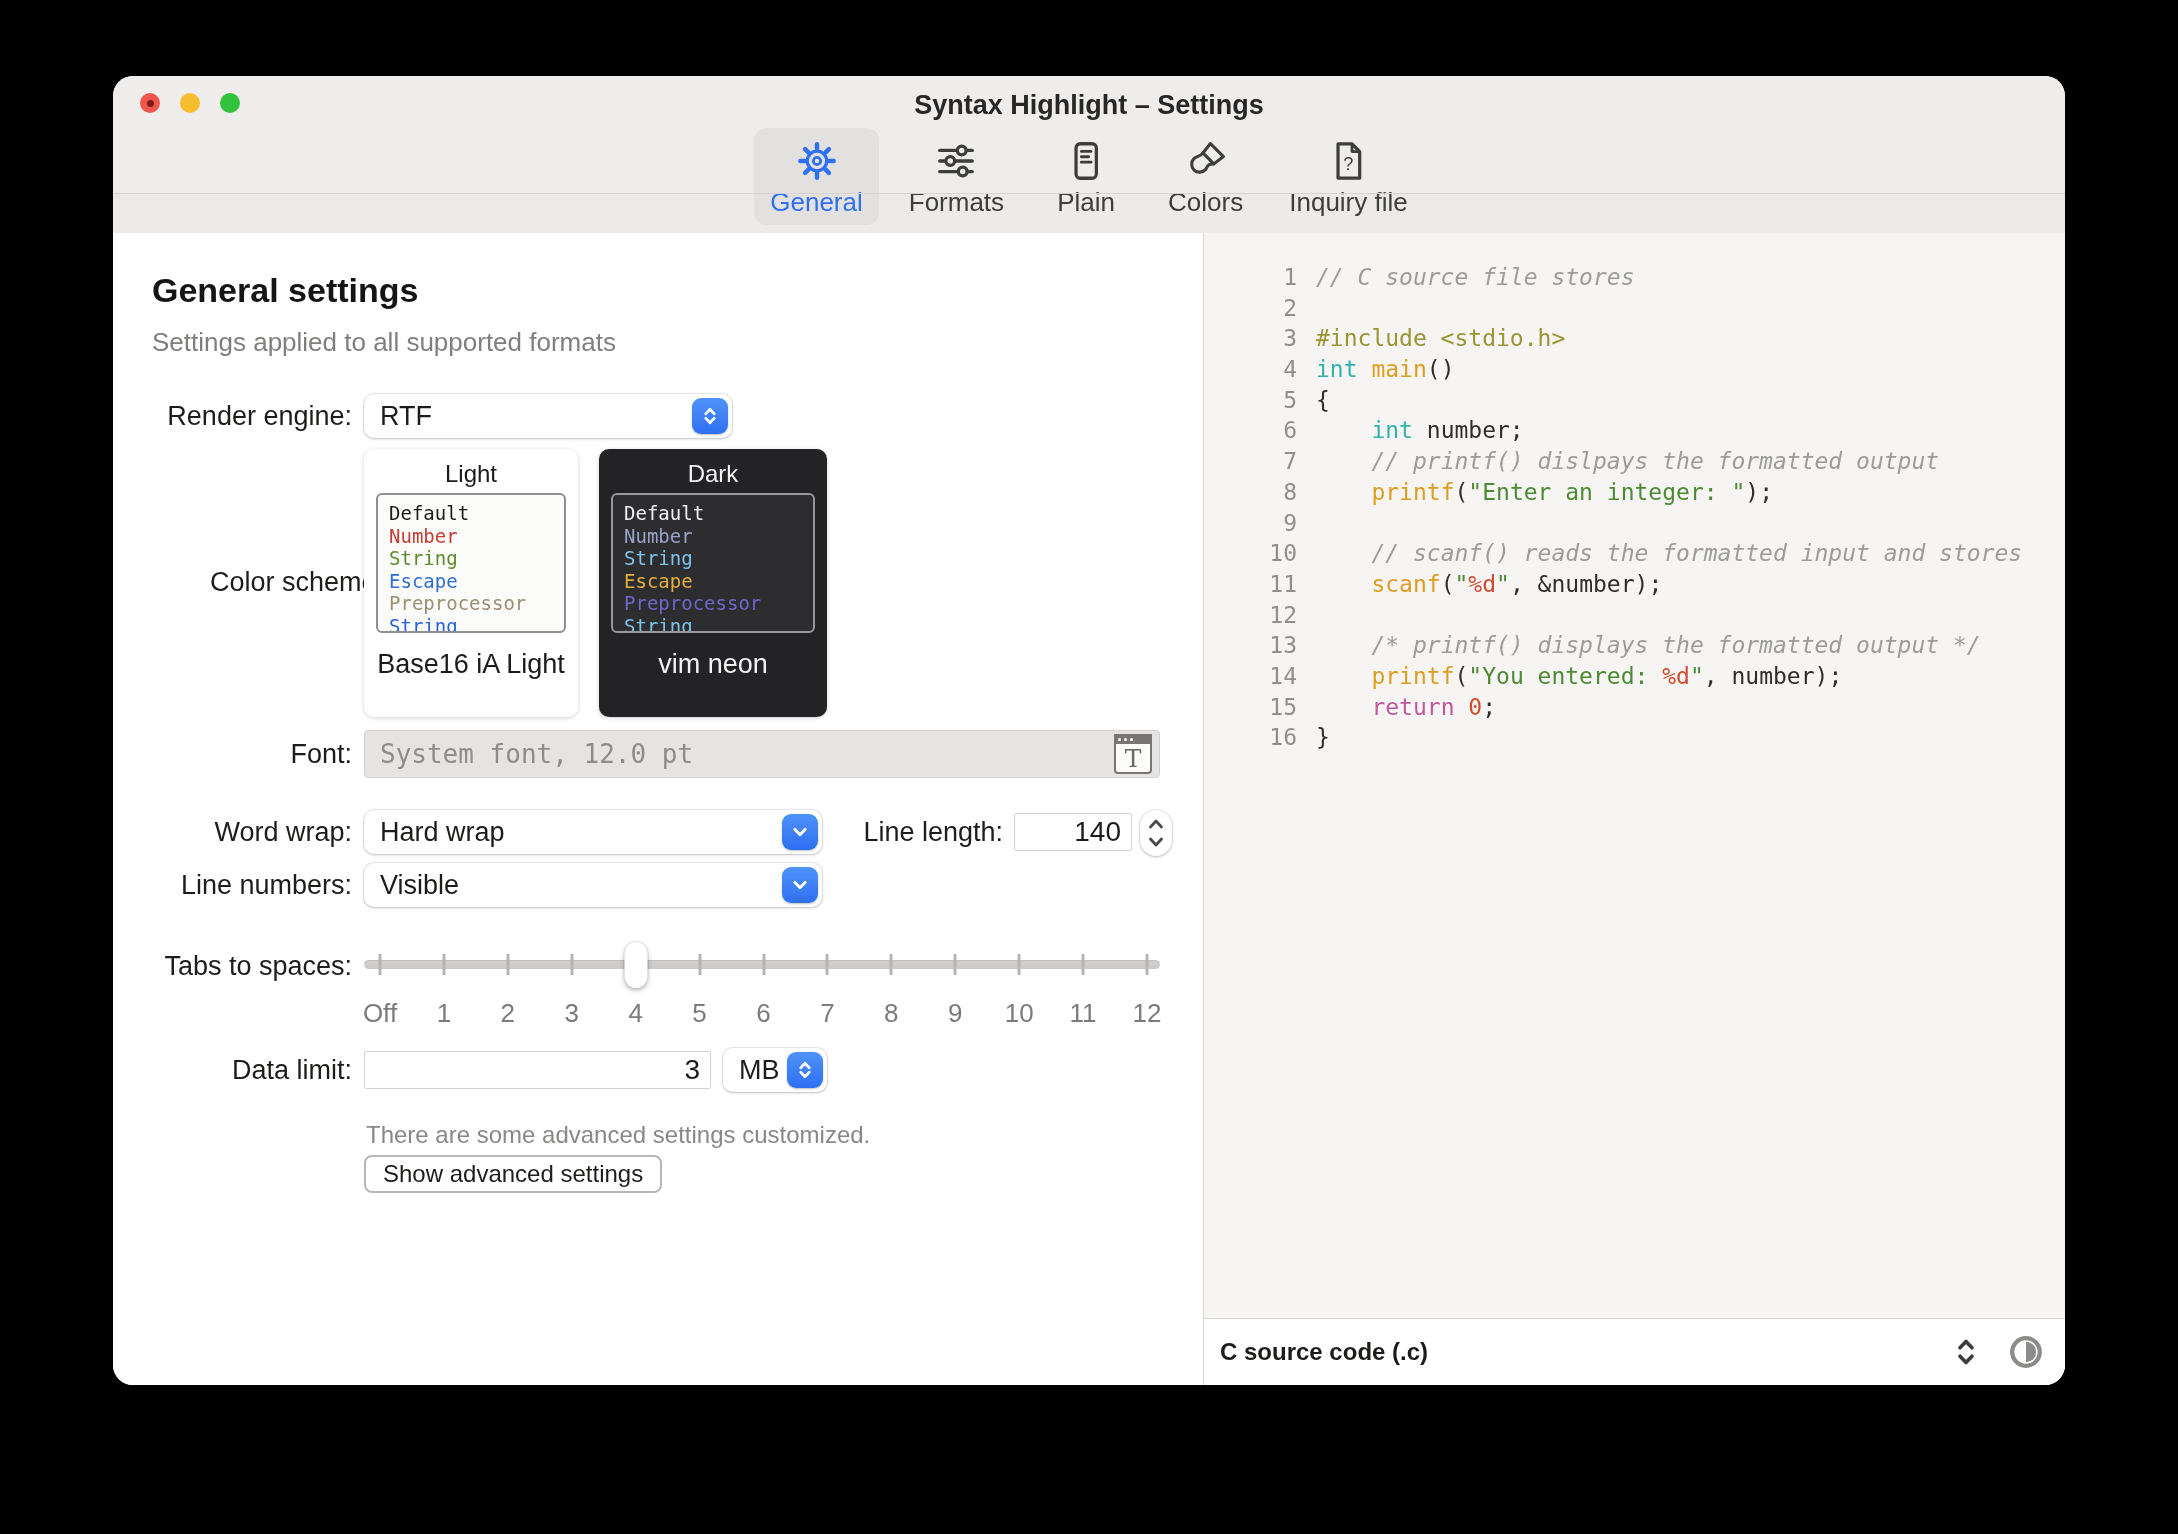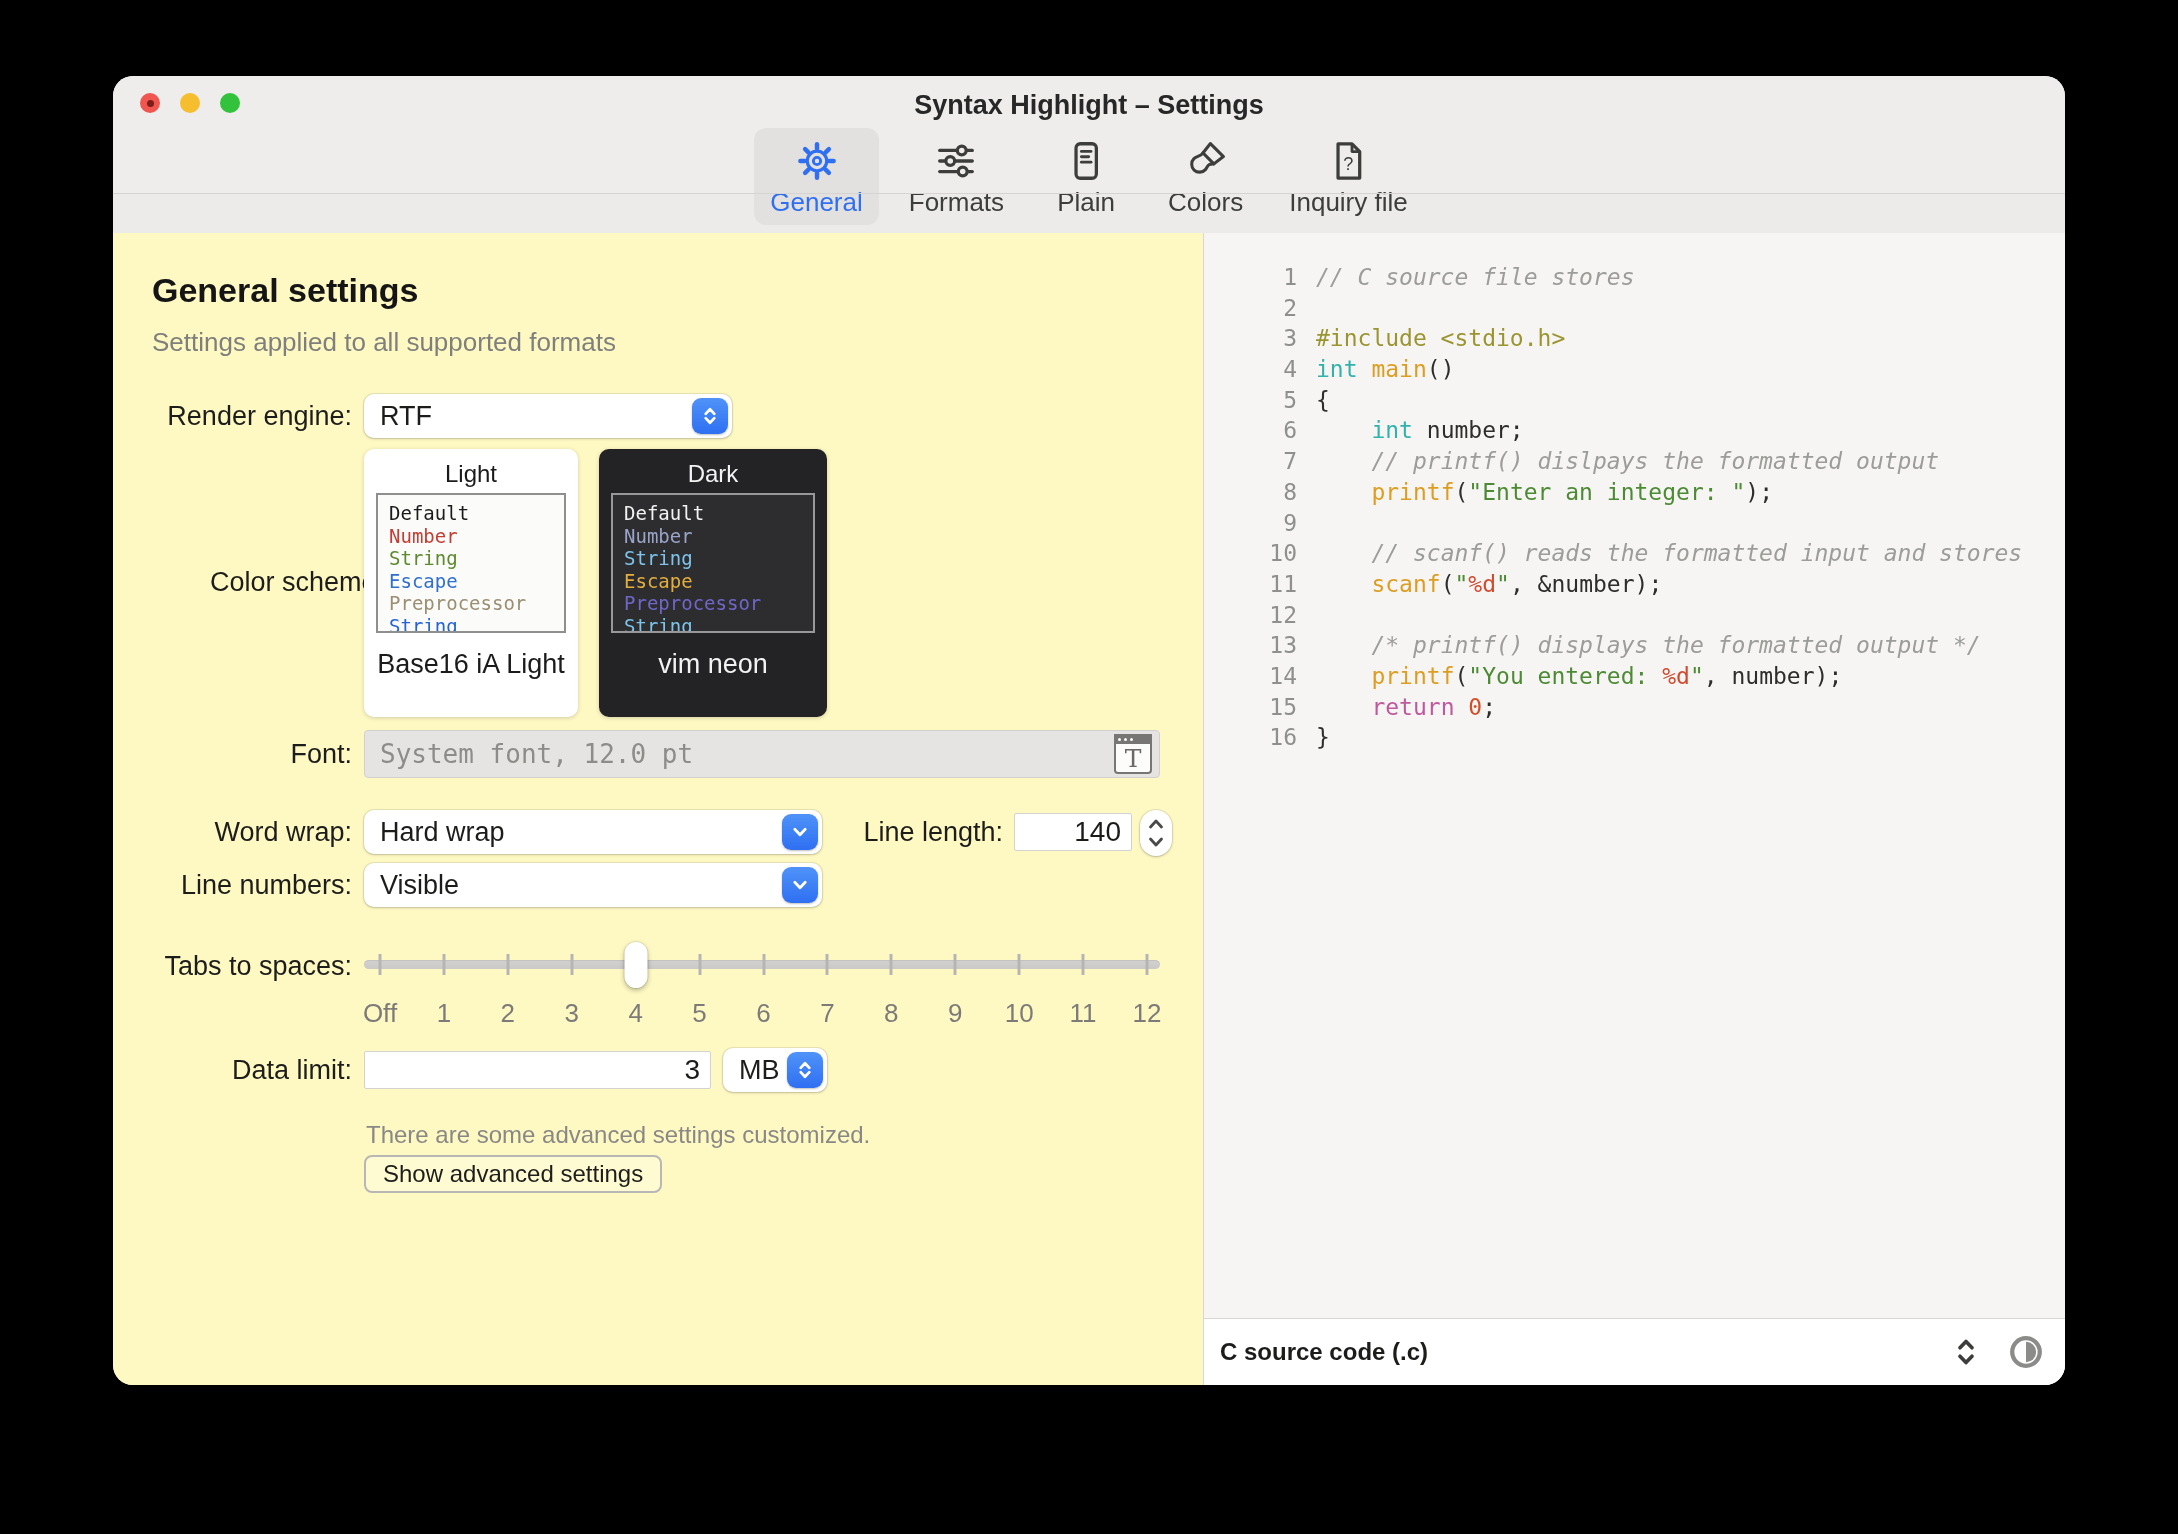--- a/index.html
+++ b/index.html
@@ -18,39 +18,39 @@
   .toolbar{position:absolute;left:0;right:0;top:52px;display:flex;justify-content:center;gap:14px;}
   .tab{display:flex;flex-direction:column;align-items:center;justify-content:flex-end;gap:4px;
     padding:10px 16px 9px;border-radius:12px;color:#3d3d3b;min-width:72px;cursor:default;}
   .tab.selected{background:#e3e1df;color:var(--accent);}
   .tab .tab-icon{width:46px;height:46px;display:block;}
   .tab .tab-icon svg{width:46px;height:46px;display:block;}
   .tab .tab-label{font-size:26px;line-height:28px;white-space:nowrap;}
   .header-divider{position:absolute;left:0;right:0;bottom:0;height:1px;background:#d6d4d2;}
   
   .content{position:absolute;top:157px;left:0;right:0;bottom:0;display:flex;}
-  .left-panel{position:relative;width:1090px;background:#fef9c3;flex:none;}
+  .left-panel{position:relative;width:1090px;background:#ffffff;flex:none;}
   .right-panel{position:relative;flex:1;background:#f6f5f3;border-left:1px solid #d8d6d4;overflow:hidden;}
   
   .h1{position:absolute;left:39px;top:38px;font-size:34px;font-weight:700;color:#151515;}
   .subhead{position:absolute;left:39px;top:94px;font-size:26px;color:#7f7f7d;}
   .row-label{position:absolute;left:0;width:239px;text-align:right;font-size:27px;color:#1d1d1b;}
   .popup{position:absolute;background:#fff;border-radius:10px;height:44px;
     box-shadow:0 0 0 1px rgba(0,0,0,.08),0 1px 3px rgba(0,0,0,.18);display:flex;align-items:center;}
   .popup .popup-value{flex:1;padding-left:16px;font-size:27px;color:#1c1c1a;}
   .popup-btn{width:36px;height:36px;margin-right:4px;border-radius:9px;flex:none;
     background:linear-gradient(#4f93f9,var(--accent));display:flex;align-items:center;justify-content:center;
     box-shadow:0 1px 2px rgba(0,0,0,.25);}
   .popup-btn svg{width:26px;height:26px;}
   .textfield{position:absolute;background:#fff;border:1px solid #d4d2d0;height:38px;border-radius:2px;
     display:flex;align-items:center;justify-content:flex-end;font-size:28px;color:#1b1b19;padding-right:10px;box-sizing:border-box;}
   
   .scheme-card{position:absolute;border-radius:10px;box-shadow:0 1px 4px rgba(0,0,0,.18);}
   .scheme-title{text-align:center;font-size:24px;padding-top:11px;}
-  .scheme-box{position:absolute;left:12px;right:12px;top:44px;height:140px;border-radius:0;border:2px solid #8f8f8f;
+  .scheme-box{position:absolute;left:12px;right:12px;top:44px;height:140px;border-radius:6px;border:2px solid #8f8f8f;
     font-family:"DejaVu Sans Mono",monospace;font-size:19px;line-height:22.5px;padding:7px 0 10px 11px;box-sizing:border-box;overflow:hidden;}
   .scheme-name{position:absolute;left:0;right:0;top:200px;text-align:center;font-size:27px;}
   
   .fontfield{position:absolute;background:#e6e4e2;border:1px solid #d2d0ce;border-radius:4px;height:48px;
     display:flex;align-items:center;box-sizing:border-box;}
   .fontfield .font-value{flex:1;padding-left:15px;font-family:"DejaVu Sans Mono",monospace;font-size:26px;color:#8e8c8a;}
   .font-btn{width:38px;height:40px;margin-right:7px;flex:none;position:relative;}
   .font-btn .fb-frame{position:absolute;inset:0;border:2px solid #787674;border-radius:4px;background:#fcfcfb;overflow:hidden;}
   .font-btn .fb-bar{position:absolute;left:0;right:0;top:0;height:10px;background:#787674;display:flex;gap:3px;align-items:center;padding-left:4px;}
   .font-btn .fb-dot{width:3px;height:3px;border-radius:50%;background:#fcfcfb;}

